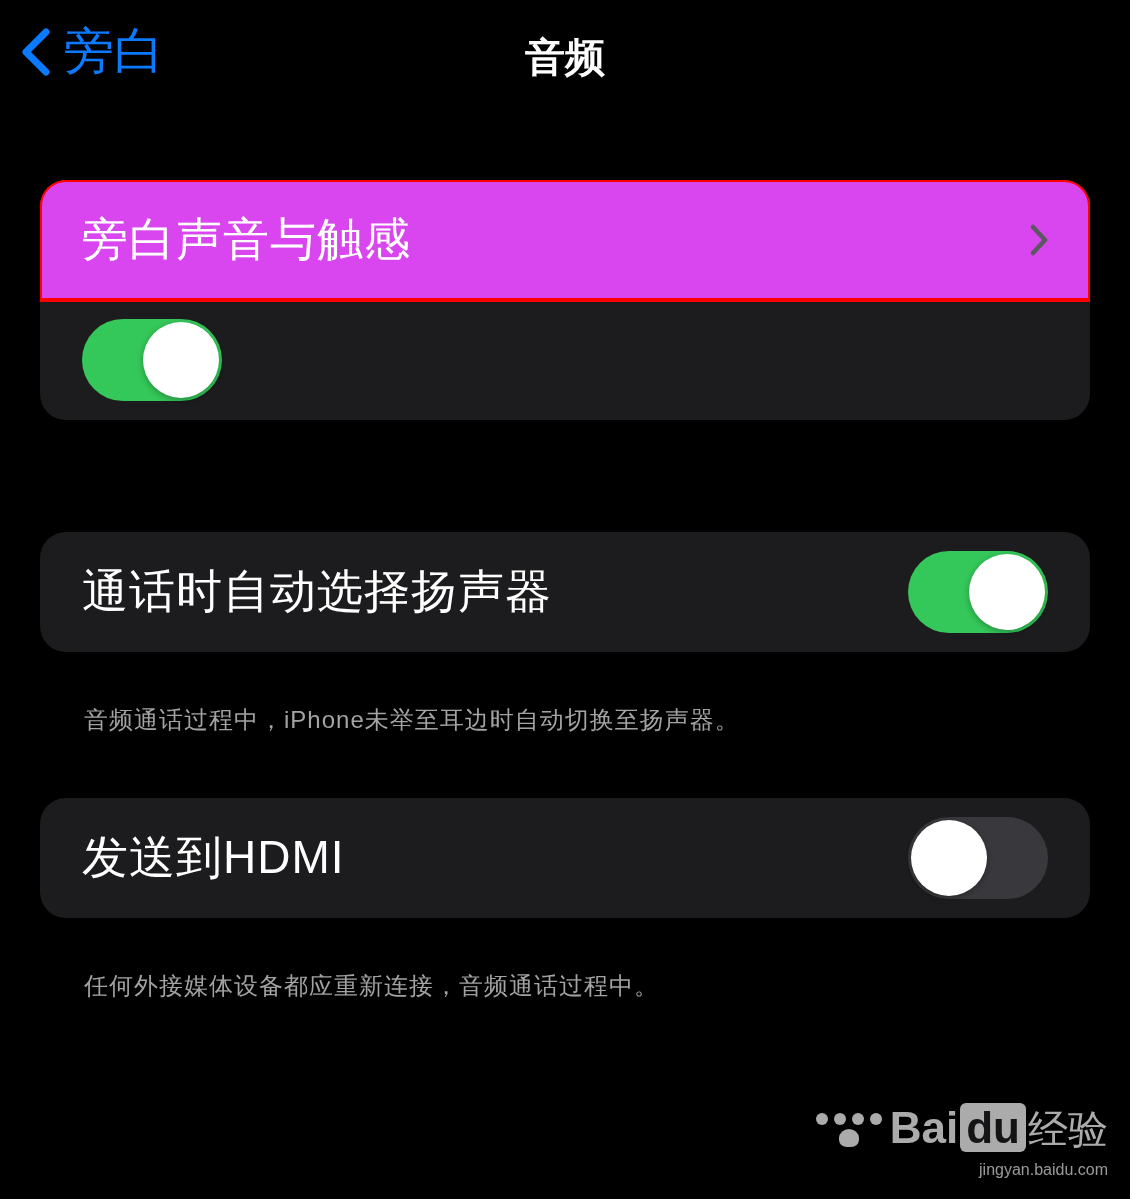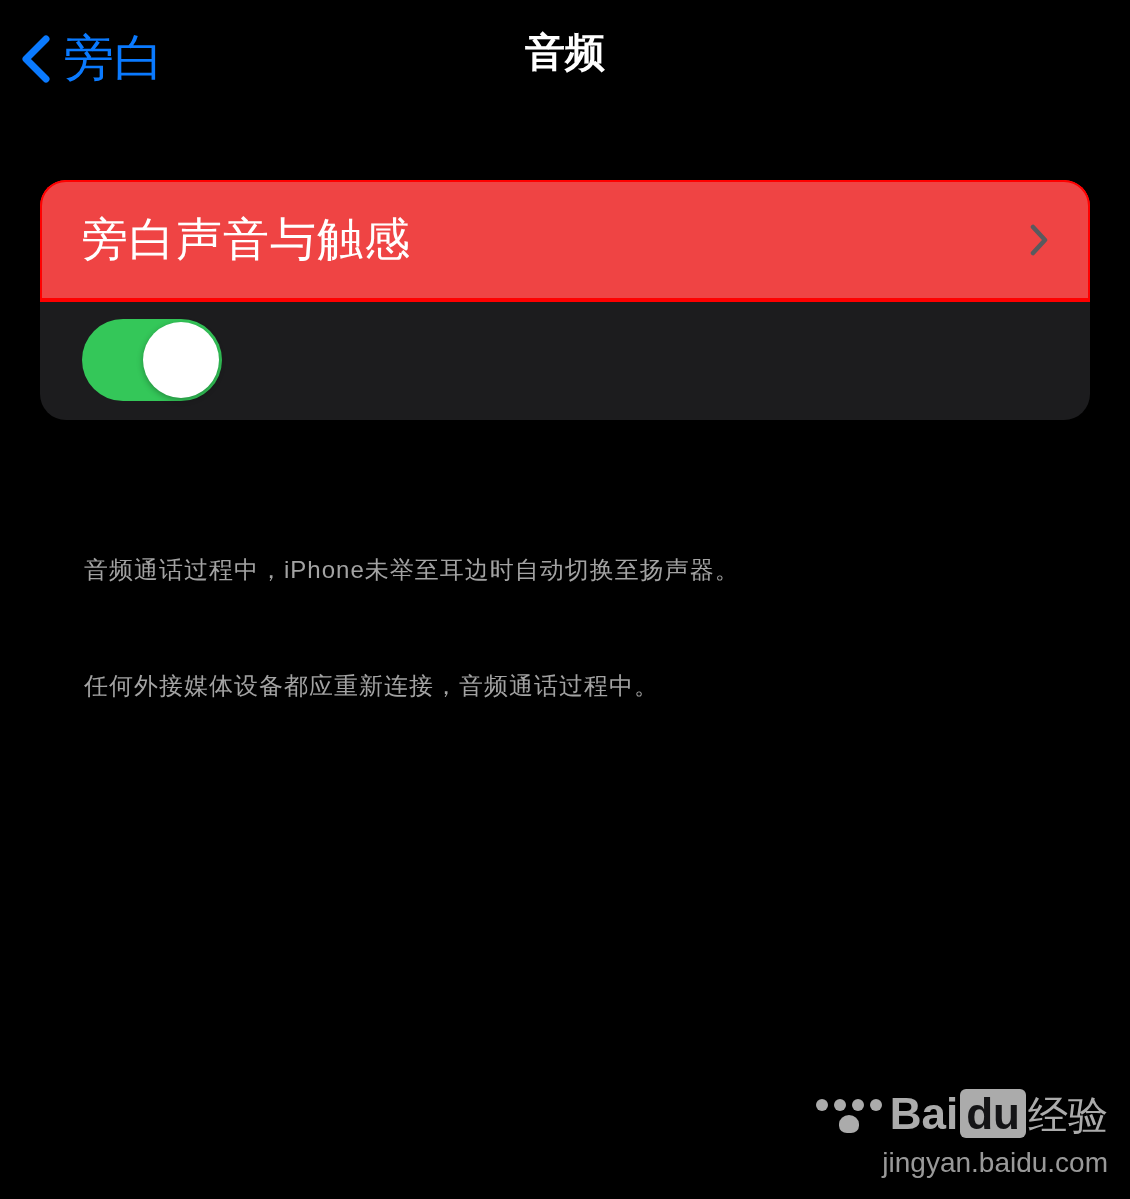--- a/index.html
+++ b/index.html
@@ -10,21 +10,21 @@
     body {
       background: #000;
       font-family: -apple-system, "Helvetica Neue", Arial, sans-serif;
       width: 1130px;
       height: 1199px;
       overflow: hidden;
       position: relative;
     }
     .header {
       display: flex;
-      align-items: flex-start;
+      align-items: flex-end;
       padding: 25px 20px;
       height: 110px;
       position: relative;
     }
     .back-button {
       display: flex;
       align-items: center;
       color: #0a7aff;
       font-size: 50px;
       cursor: pointer;
@@ -59,21 +59,21 @@
       display: flex;
       align-items: center;
       justify-content: space-between;
       padding: 0 42px;
       height: 120px;
     }
     .row.highlighted {
       outline: 4px solid #ff0000;
       outline-offset: -2px;
       border-radius: 26px 26px 0 0;
-      background: #ef4444;
+      background: #d946ef;
     }
     .row-label {
       color: #fff;
       font-size: 46px;
       letter-spacing: 1px;
     }
     .chevron-right {
       width: 18px;
       height: 32px;
     }
@@ -157,21 +157,21 @@
       color: #1a1a1c;
       padding: 0 6px;
       border-radius: 6px;
       margin: 0 2px;
     }
     .watermark-suffix {
       font-size: 40px;
       font-weight: normal;
     }
     .watermark-url {
-      font-size: 28px;
+      font-size: 16px;
       margin-top: 4px;
       color: #c0c0c0;
       text-align: right;
     }
   </style>
 </head>
 <body>
 
 <div class="header">
   <div class="back-button">
@@ -194,22 +194,38 @@
     </div>
     <div class="row">
       <div class="toggle on">
         <div class="toggle-knob"></div>
       </div>
     </div>
   </div>
 
   <div class="spacer"></div>
 
+  <div class="group">
+    <div class="row">
+      <span class="row-label">通话时自动选择扬声器</span>
+      <div class="toggle on">
+        <div class="toggle-knob"></div>
+      </div>
+    </div>
+  </div>
   <div class="footer-text">音频通话过程中，iPhone未举至耳边时自动切换至扬声器。</div>
 
+  <div class="group">
+    <div class="row">
+      <span class="row-label">发送到HDMI</span>
+      <div class="toggle off">
+        <div class="toggle-knob"></div>
+      </div>
+    </div>
+  </div>
   <div class="footer-text">任何外接媒体设备都应重新连接，音频通话过程中。</div>
 
 </div>
 
 <div class="watermark">
   <div class="watermark-top">
     <div>
       <div class="paw">
         <div class="paw-dot"></div>
           <div class="paw-dot"></div>

